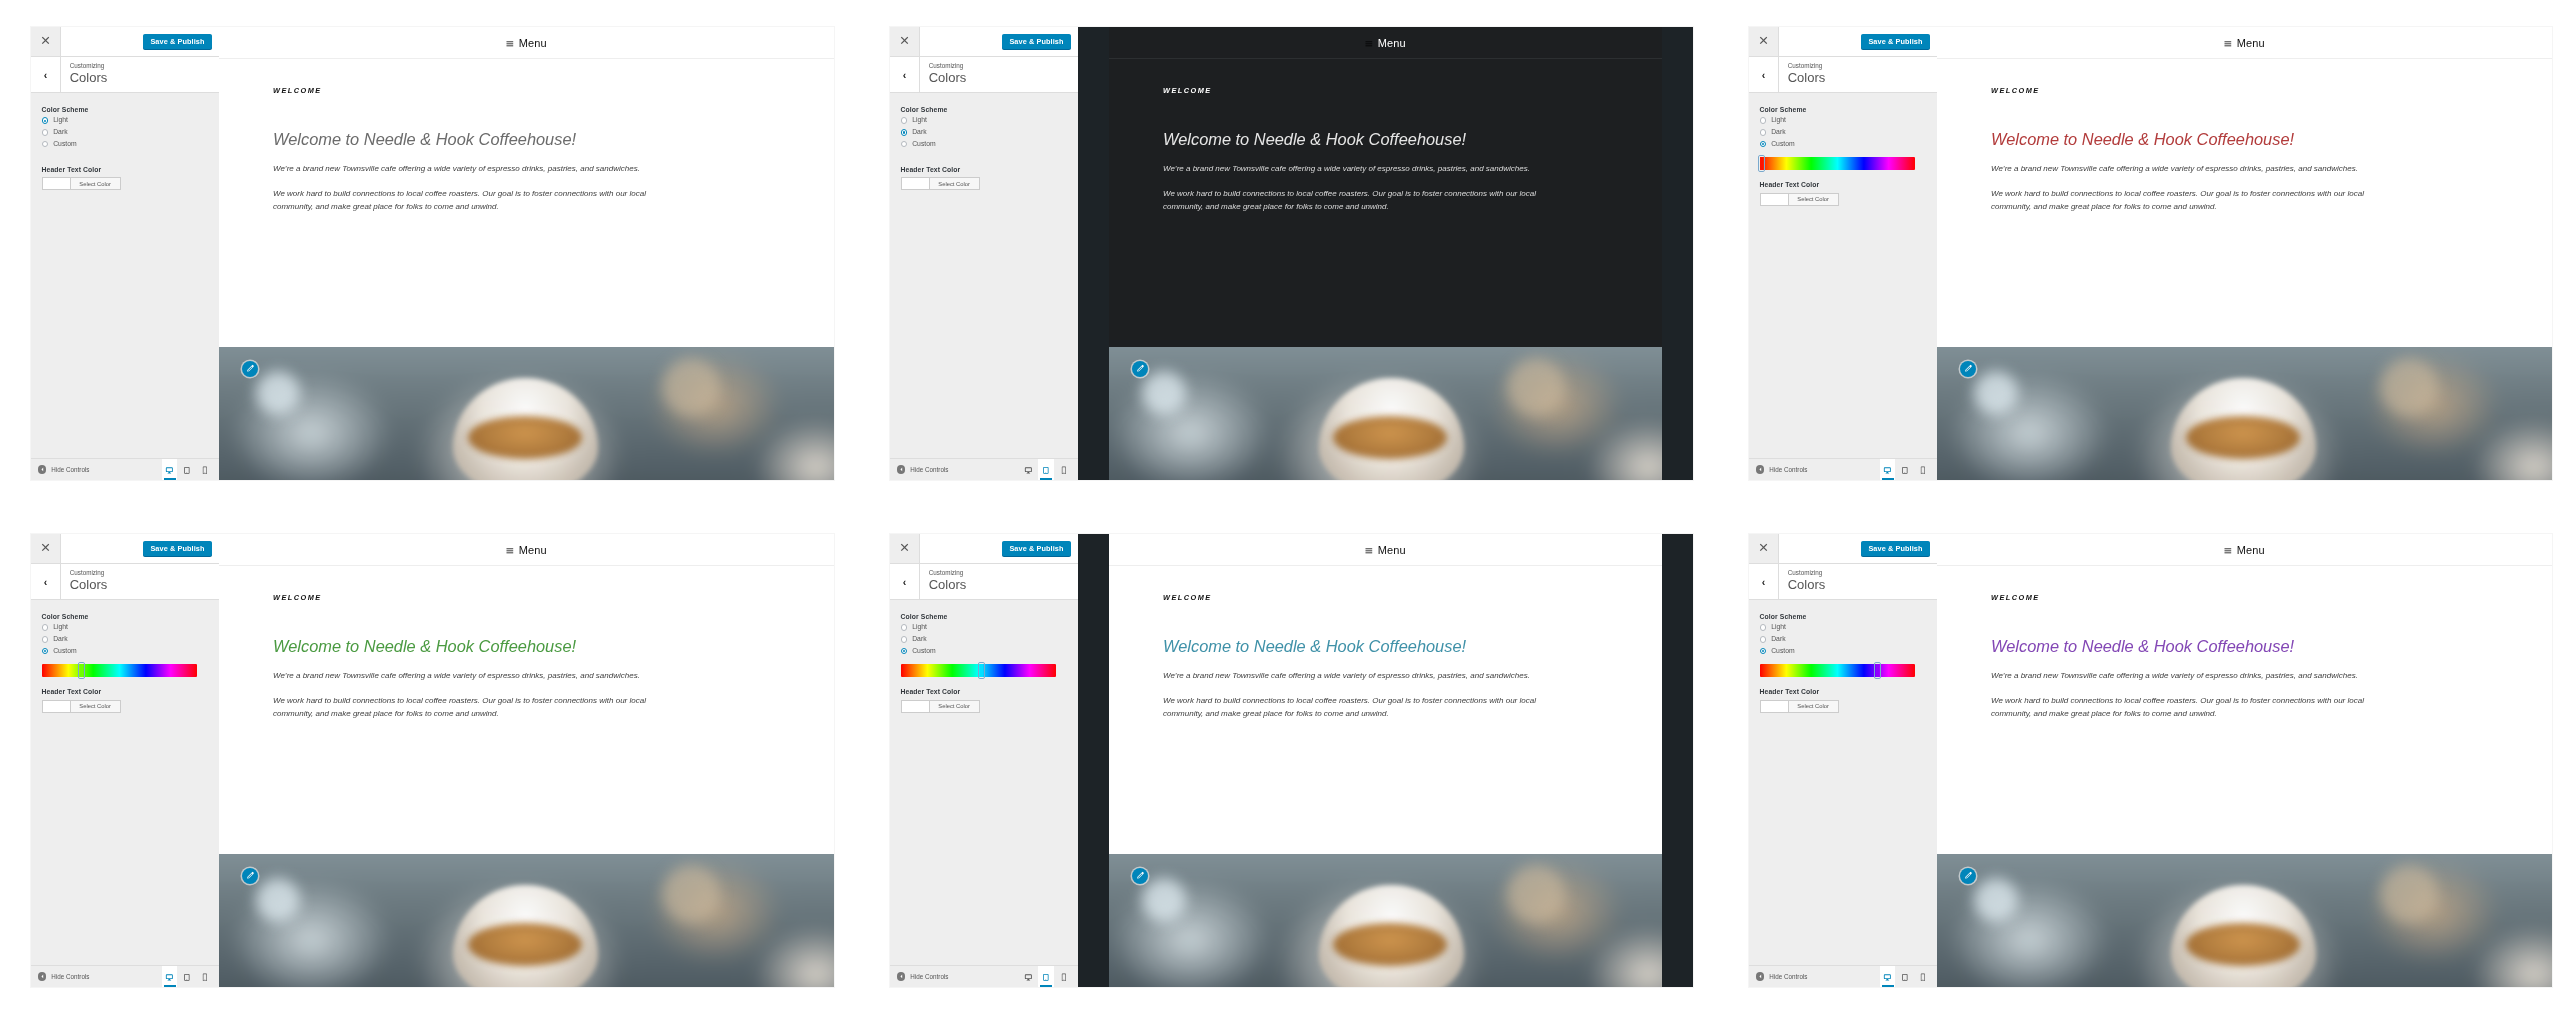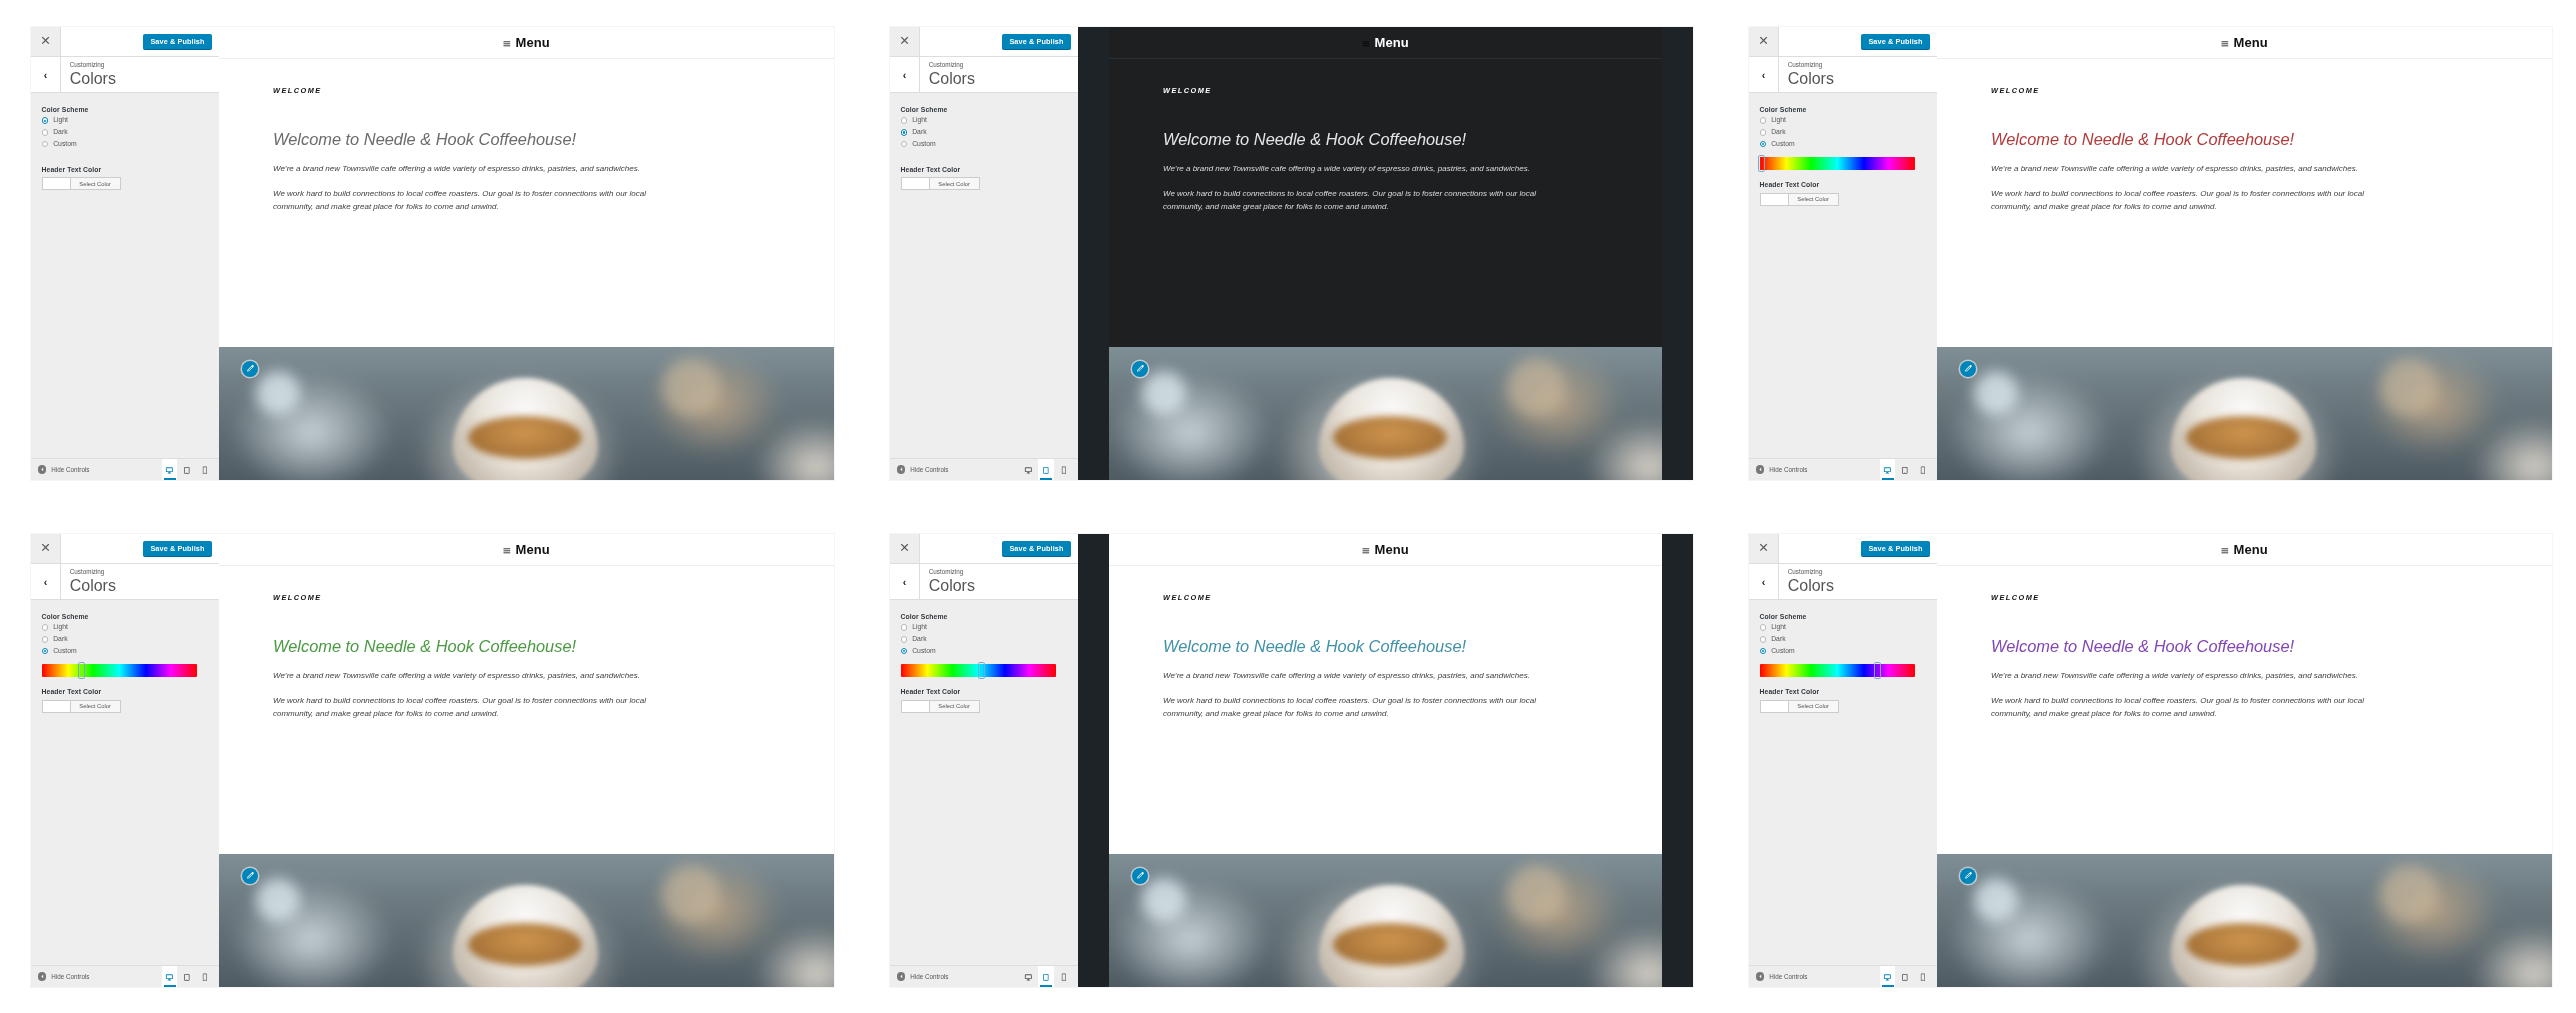--- a/index.html
+++ b/index.html
@@ -20,21 +20,21 @@
              background:#eee;border-right:1px solid #ddd;line-height:1;}
   .sb-top-fill{flex:1;background:#fff;height:100%;display:flex;align-items:center;justify-content:flex-end;padding-right:6.8px;}
   .save-btn{background:#0085ba;color:#fff;font-size:7.3px;font-weight:bold;padding:3.9px 7.7px;border-radius:1.9px;
             letter-spacing:0.1px;white-space:nowrap;line-height:1;box-shadow:0 1px 0 #006799;}
 
   .sb-head{height:35px;background:#fff;display:flex;align-items:center;border-bottom:1px solid #ddd;}
   .back-btn{width:29px;height:35px;display:flex;align-items:center;justify-content:center;color:#222;font-size:10.6px;
             font-weight:bold;border-right:1px solid #ddd;background:#fff;}
   .head-text{padding-left:8.7px;display:flex;flex-direction:column;justify-content:center;gap:1px;}
   .head-kicker{font-size:6.3px;color:#555;line-height:1.1;}
-  .head-title{font-size:16px;color:#555;font-weight:400;line-height:1.1;}
+  .head-title{font-size:13px;color:#555;font-weight:400;line-height:1.1;}
 
   .sb-body{flex:1;background:#eee;padding:12.6px 10.6px 0 10.6px;}
   .field-label{font-size:6.8px;font-weight:bold;color:#32373c;margin-bottom:4.8px;letter-spacing:0.1px;}
   .radio-row{display:flex;align-items:center;gap:4.8px;margin-bottom:4.8px;}
   .radio{width:6.8px;height:6.8px;border-radius:50%;background:#fff;border:1px solid #b4b9be;box-sizing:border-box;
          position:relative;flex:none;}
   .radio.on{border-color:#0085ba;}
   .radio.on::after{content:"";position:absolute;left:1.3px;top:1.3px;width:2.3px;height:2.3px;border-radius:50%;background:#0085ba;}
   .radio-label{font-size:6.8px;color:#555;line-height:1;}
 
@@ -65,21 +65,21 @@
   .preview{position:absolute;left:188px;top:0;right:0;height:100%;background:#1d2327;display:flex;
            align-items:flex-start;justify-content:center;}
   .device-frame{height:100%;background:#fff;overflow:hidden;position:relative;}
   .device-frame.desktop{width:100%;}
   .device-frame.tablet{width:553px;}
 
   .site{width:100%;height:100%;position:relative;overflow:hidden;background:#fff;}
   .site.dark{background:#1d1f21;}
   .site-header{height:31px;display:flex;align-items:center;justify-content:center;border-bottom:1px solid #eee;gap:4.8px;}
   .site.dark .site-header{border-bottom:1px solid #2c2f31;}
-  .menu-label{font-size:13px;font-weight:bold;color:#111;letter-spacing:0.1px;}
+  .menu-label{font-size:11px;font-weight:normal;color:#111;letter-spacing:0.1px;}
   .site.dark .menu-label{color:#fff;}
 
   .site-body{padding:27px 0 0 54px;font-style:italic;}
   .kicker{font-size:7.3px;font-weight:bold;letter-spacing:1.5px;color:#111;margin-bottom:35px;}
   .site.dark .kicker{color:#fff;}
   .headline{font-size:16.4px;font-weight:400;color:#6b6b6b;margin:0 0 12.6px 0;line-height:1.2;white-space:nowrap;}
   .site.dark .headline{color:#e6e6e6;}
   .para{font-size:8px;color:#3d3d3d;line-height:1.65;margin:0 0 11.6px 0;max-width:406px;}
   .site.dark .para{color:#dcdcdc;}
 

